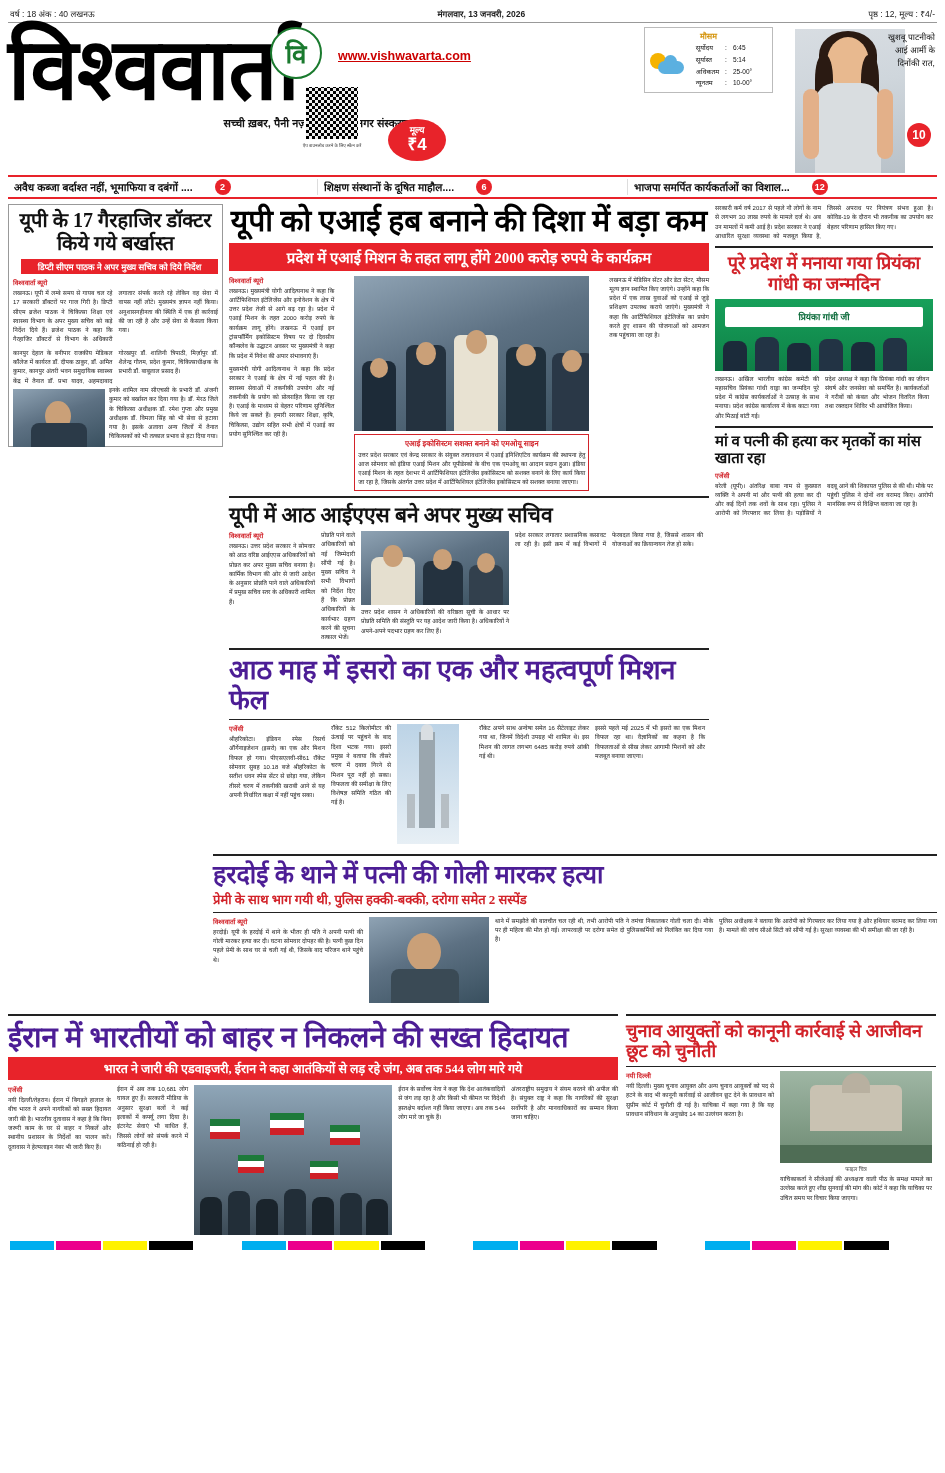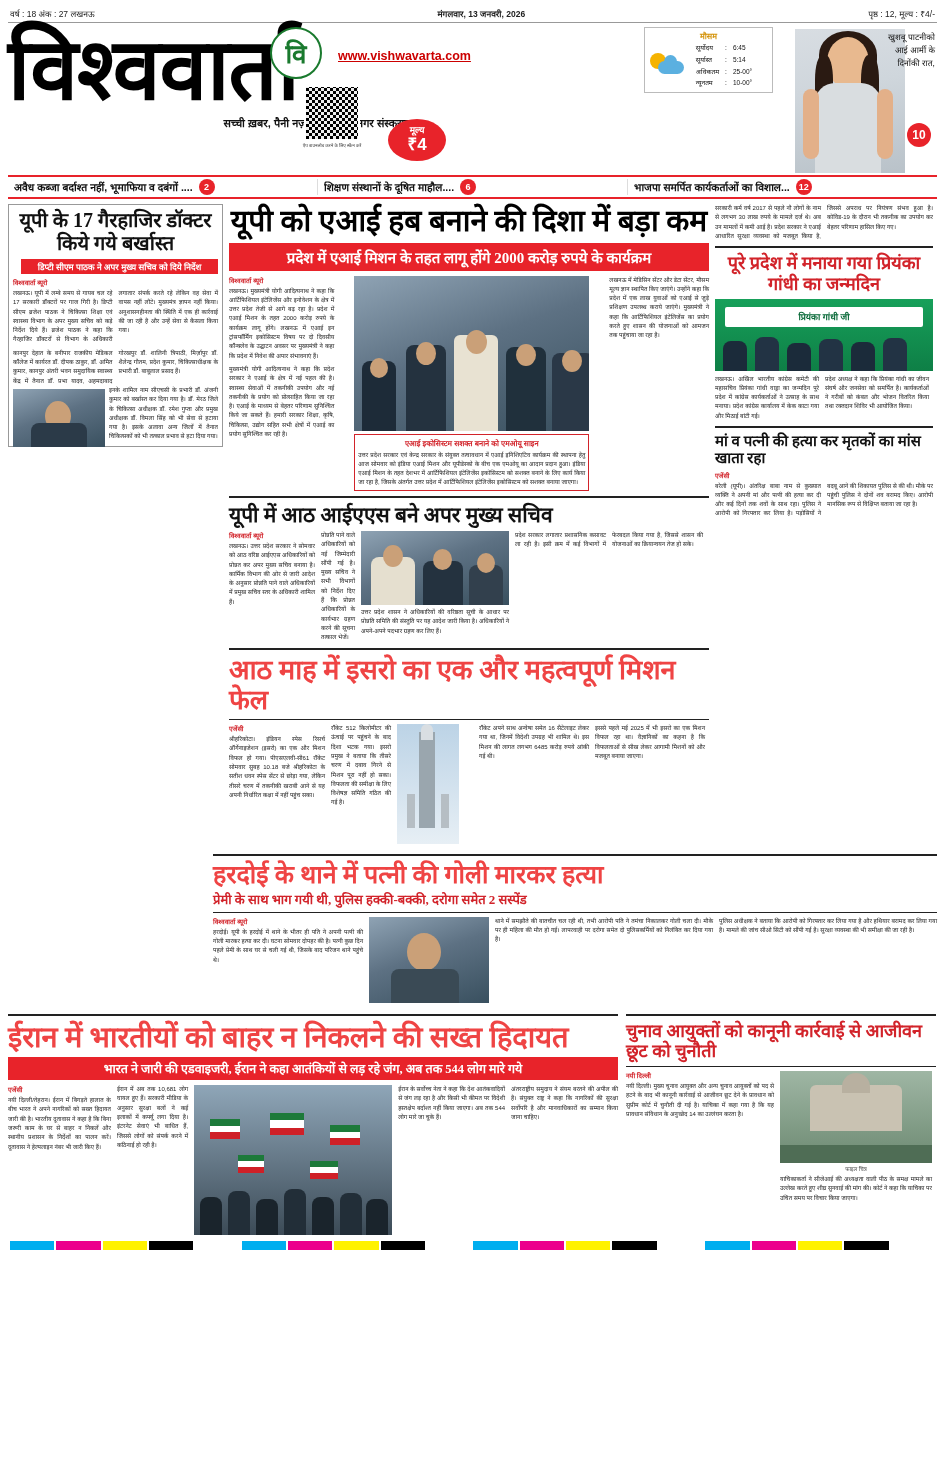--- a/index.html
+++ b/index.html
@@ -82,21 +82,21 @@
   .page-num-circle {
     position:absolute; right:6px; top:100px; width:24px; height:24px; border-radius:50%;
     background:#e8232a; color:#fff; font-size:12px; font-weight:bold; display:flex; align-items:center; justify-content:center;
   }
 
   
   .index-bar {
     margin-top:2px; border-top:2px solid #e8232a; border-bottom:2px solid #e8232a;
     display:flex; align-items:center; height:24px; font-size:10.5px; font-weight:bold;
   }
-  .ix { flex:1; display:flex; align-items:center; gap:6px; padding:0 6px; white-space:nowrap; overflow:hidden;}
+  .ix { flex:1; display:flex; align-items:center; gap:22px; padding:0 6px; white-space:nowrap; overflow:hidden;}
   .ix + .ix { border-left:1px solid #ddd; }
   .ix .num {
     width:16px; height:16px; border-radius:50%; background:#e8232a; color:#fff;
     font-size:9px; display:flex; align-items:center; justify-content:center; flex:0 0 auto;
   }
   .ix .txt { overflow:hidden; text-overflow:ellipsis; }
 
   
   .content { display:flex; gap:6px; margin-top:5px; }
   .col-left { width:215px; }
@@ -143,21 +143,21 @@
     font-family:"Liberation Serif", serif; font-weight:bold; font-size:21px;
     line-height:1.15; color:#111; margin-top:4px;
   }
   .sec-head.center { text-align:center; }
   .sec-head.red { color:#d2232a; }
   .rule { border-top:1px solid #222; margin:4px 0; }
   .rule-thick { border-top:2px solid #222; margin:5px 0; }
 
   .big-head {
     font-family:"Liberation Serif", serif; font-weight:bold; font-size:27px;
-    line-height:1.12; color:#ef4444;
+    line-height:1.12; color:#4c1d95;
   }
   .deck {
     font-family:"Liberation Serif", serif; font-weight:bold; font-size:13px;
     line-height:1.2; color:#111; margin-top:3px;
   }
   .deck.red { color:#d2232a; }
   .red-bar2 {
     background:#e8232a; color:#fff; font-weight:bold; font-size:12.5px; text-align:center;
     padding:3px 4px; margin-top:4px; font-family:"Liberation Serif", serif;
   }
@@ -166,21 +166,21 @@
   .strip-bottom .sw { height:9px; flex:1; }
 
   .small-photo-cap { font-size:5.5px; text-align:center; color:#444; margin-top:2px;}
 </style>
 </head>
 <body>
 
 <div class="page">
 
   <div class="top-strip">
-    <span class="seg">वर्ष : 18 अंक : 27 लखनऊ</span>
+    <span class="seg">वर्ष : 18 अंक : 40 लखनऊ</span>
     <span class="seg date">मंगलवार, 13 जनवरी, 2026</span>
     <span class="seg">पृष्ठ : 12, मूल्य : ₹4/-</span>
   </div>
 
   <div class="masthead">
     <div class="mh-left">
       <div class="mh-title">विश्ववार्ता</div>
       <div class="logo-circle">वि</div>
       <a class="mh-url" href="#">www.vishwavarta.com</a>
       <div class="qr"></div>

